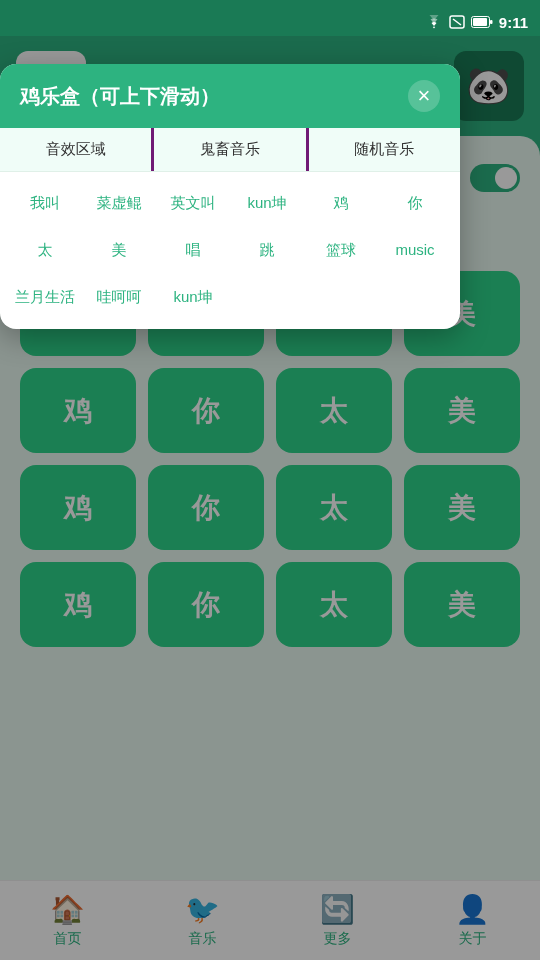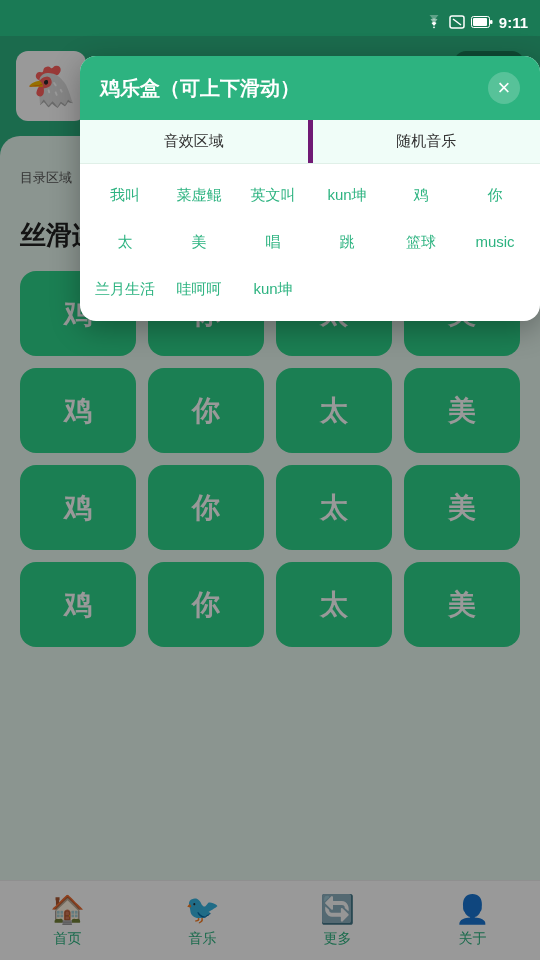--- a/index.html
+++ b/index.html
@@ -156,22 +156,22 @@
     
     .overlay-backdrop {
       position: absolute;
       top: 36px;
       left: 0;
       right: 0;
       bottom: 0;
       background: rgba(0,0,0,0.4);
       display: flex;
       align-items: flex-start;
-      justify-content: flex-end;
-      padding-top: 20px;
+      justify-content: flex-start;
+      padding-top: 28px;
     }
 
     .overlay-panel {
       width: 460px;
       background: white;
       border-radius: 16px;
       overflow: hidden;
       box-shadow: 0 8px 30px rgba(0,0,0,0.3);
     }
 
@@ -209,21 +209,21 @@
       border-bottom: 1px solid #e0f0e8;
     }
 
     .overlay-tab {
       flex: 1;
       padding: 12px 4px;
       text-align: center;
       font-size: 15px;
       color: #333;
       cursor: pointer;
-      border-right: 5px solid #701a75;
+      border-right: 3px solid #701a75;
     }
 
     .overlay-tab:last-child {
       border-right: none;
     }
 
     
     .sound-grid {
       display: grid;
       grid-template-columns: repeat(6, 1fr);
@@ -337,20 +337,21 @@
 <div class="overlay-backdrop">
   <div class="overlay-panel">
 
     <div class="overlay-header">
       <span class="overlay-title">鸡乐盒（可上下滑动）</span>
       <div class="close-btn">×</div>
     </div>
 
     <div class="overlay-tabs">
       <div class="overlay-tab">音效区域</div>
+      <div class="overlay-tab">鬼畜音乐</div>
       <div class="overlay-tab">随机音乐</div>
     </div>
 
     <div class="sound-grid">
       <div class="sound-btn">我叫</div>
       <div class="sound-btn">菜虚鲲</div>
       <div class="sound-btn">英文叫</div>
       <div class="sound-btn">kun坤</div>
       <div class="sound-btn">鸡</div>
       <div class="sound-btn">你</div>

